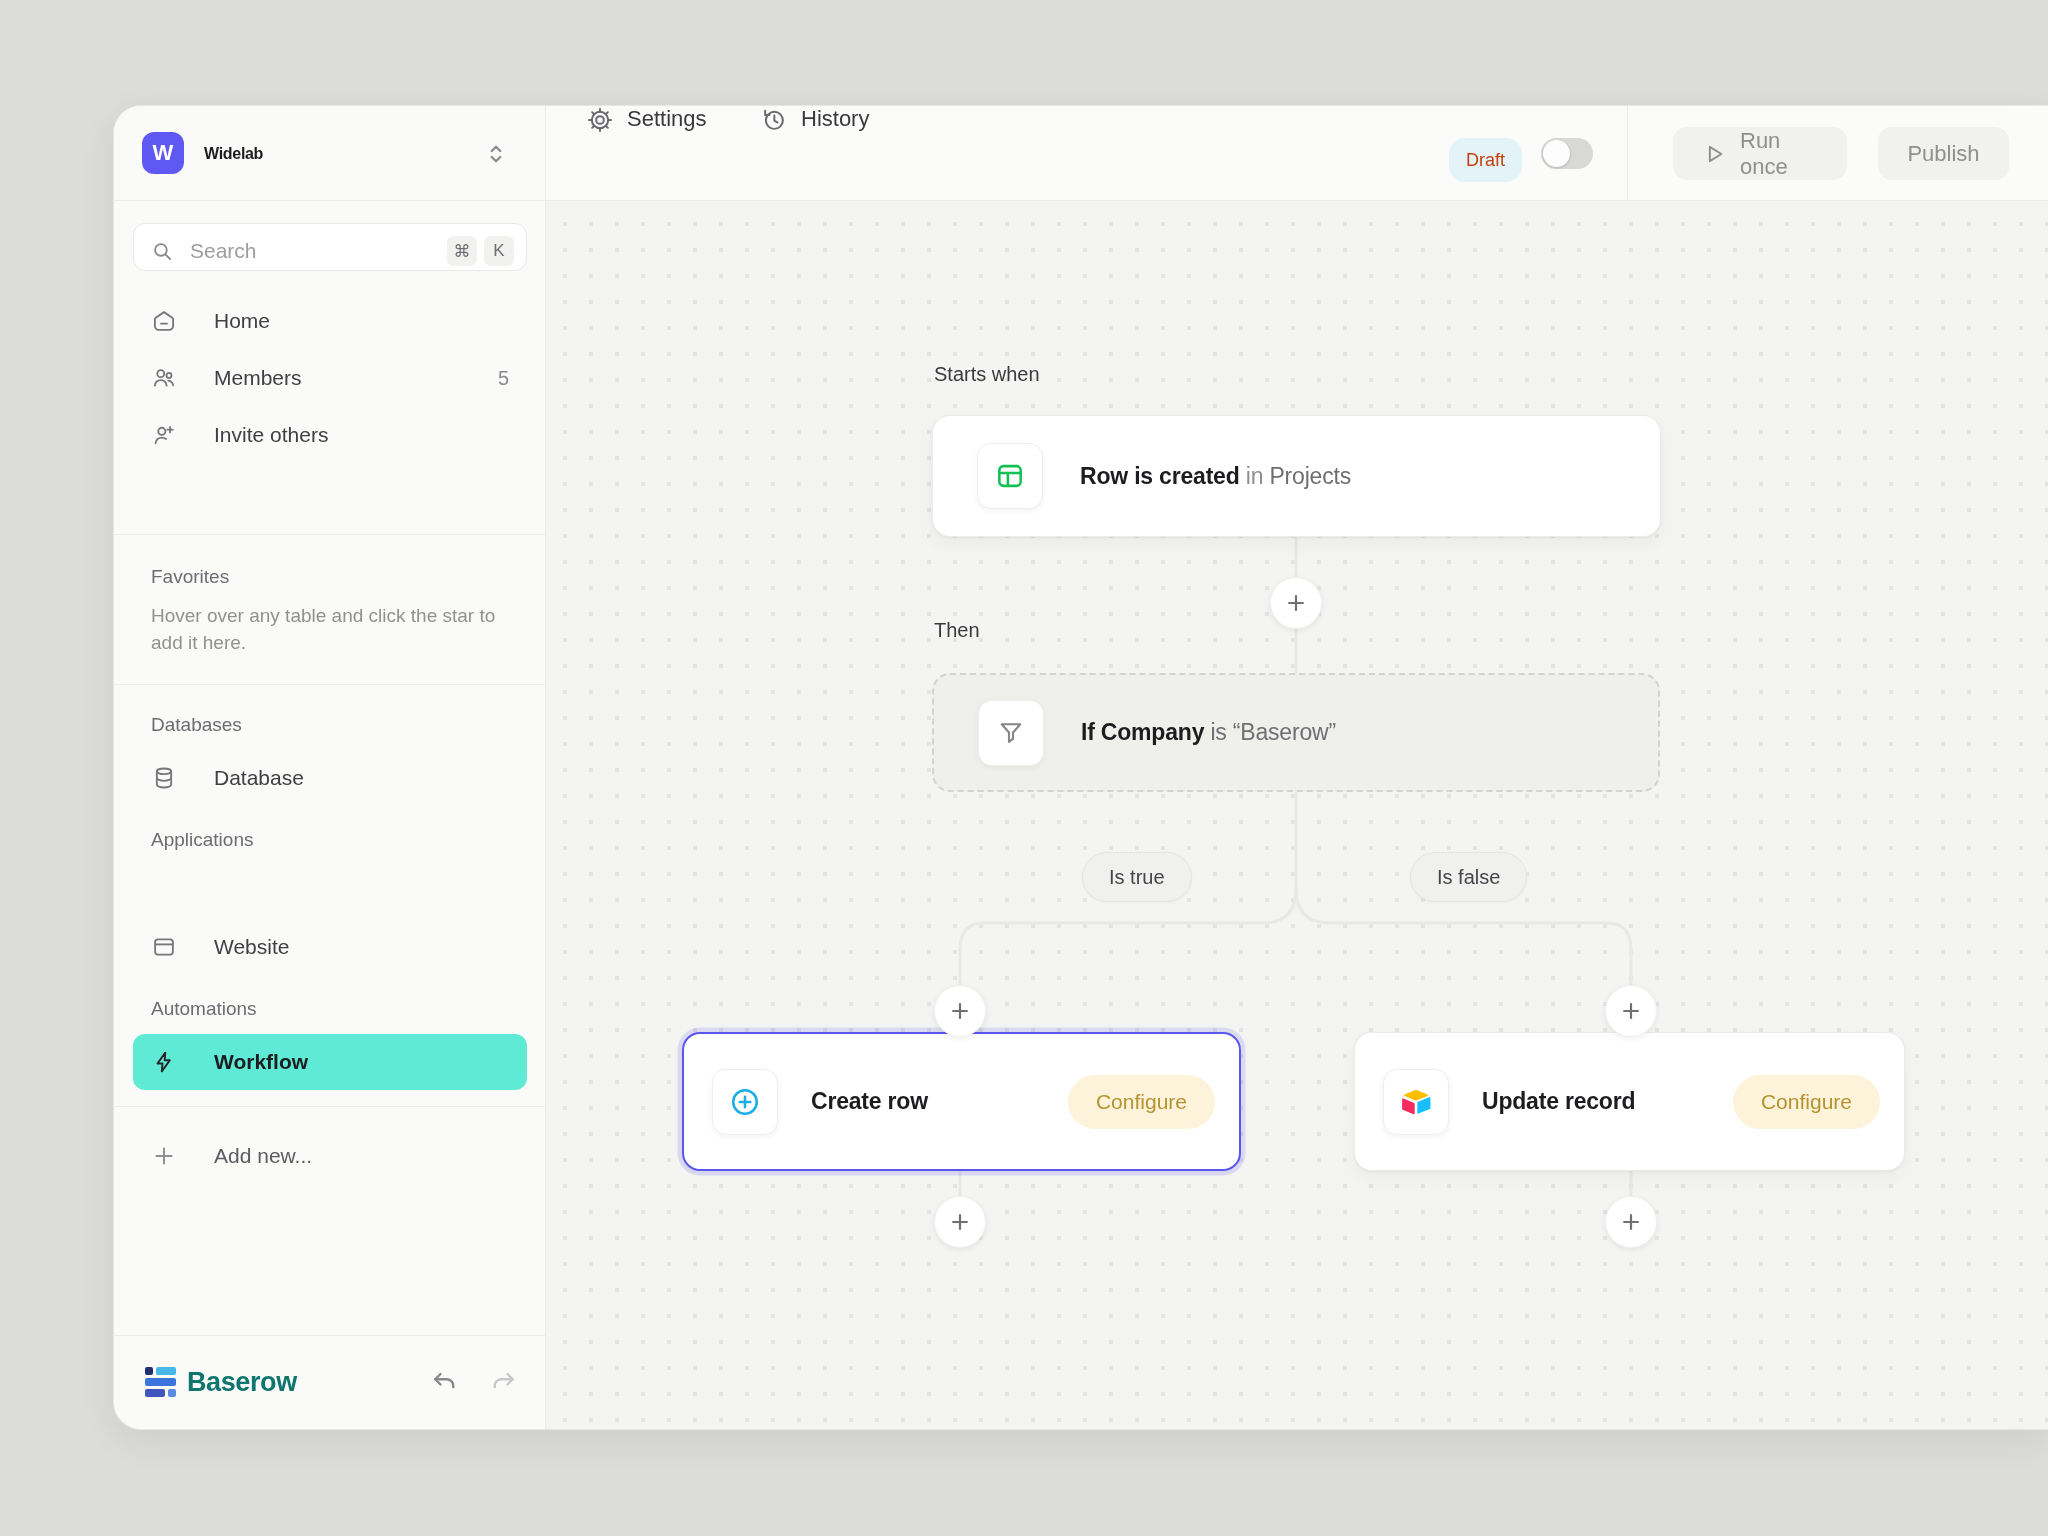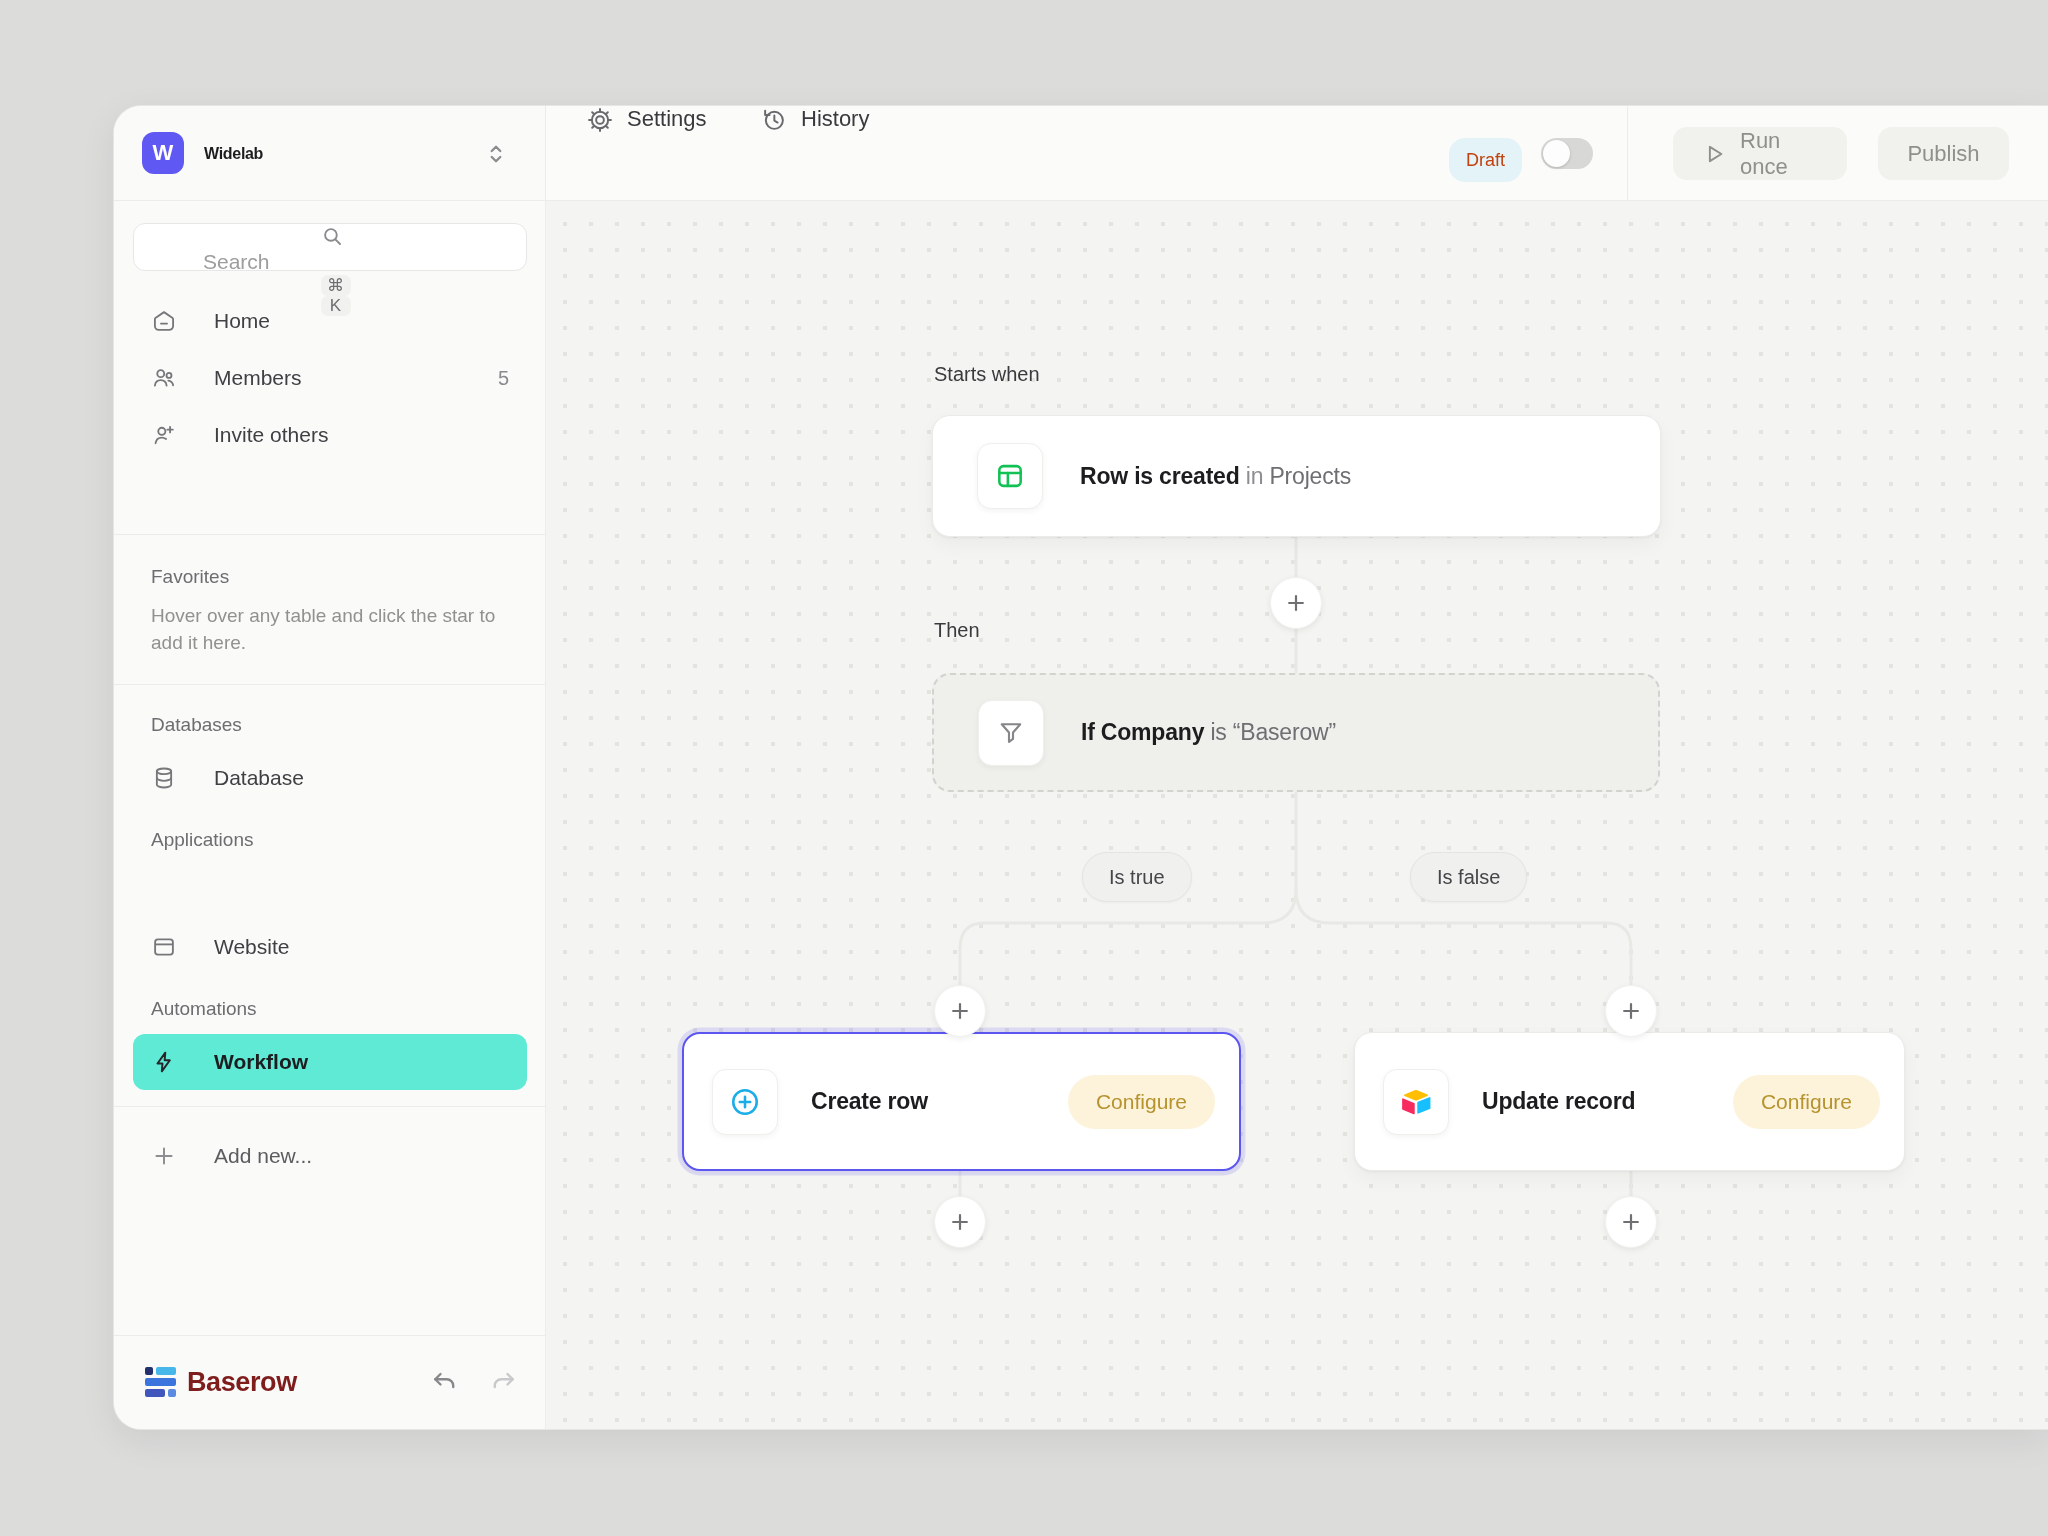--- a/index.html
+++ b/index.html
@@ -11,21 +11,21 @@
   
   .sidebar{position:absolute;left:0;top:0;bottom:0;width:432px;background:#fafaf9;
     border-right:1px solid #ececea;}
   .ws-row{position:absolute;left:0;top:0;width:100%;height:95px;border-bottom:1px solid #ececea;cursor:pointer;}
   .ws-avatar{position:absolute;left:28px;top:26px;width:42px;height:42px;border-radius:12px;
     background:#5f58f2;color:#fff;font-weight:700;font-size:22px;display:flex;align-items:center;justify-content:center;}
   .ws-name{position:absolute;left:90px;top:0;height:95px;display:flex;align-items:center;
     font-size:16px;font-weight:700;color:#1d1d20;letter-spacing:-.3px;}
   .ws-chev{position:absolute;right:34px;top:33px;color:#8d8d91;}
   .searchbox{position:absolute;left:19px;top:117px;width:394px;height:48px;background:#fff;
-    border:1px solid #e7e7e5;border-radius:12px;display:flex;align-items:center;padding:0 12px 0 16px;flex-direction:column;}
+    border:1px solid #e7e7e5;border-radius:12px;display:flex;align-items:center;padding:8px 12px 0 16px;}
   .searchbox input{border:none;outline:none;flex:1;font-size:21px;color:#3f3f44;background:transparent;
     font-family:"Liberation Sans",sans-serif;margin-left:13px;min-width:0;}
   .searchbox input::placeholder{color:#9d9d9b;}
   .key{min-width:30px;height:30px;border-radius:7px;background:#f1f1ef;color:#6f6f73;font-size:17px;
     display:flex;align-items:center;justify-content:center;margin-left:7px;padding:0 6px;}
   .nav-item{position:absolute;left:19px;width:394px;height:56px;border-radius:12px;display:flex;
     align-items:center;padding:0 18px;cursor:pointer;color:#3f3f44;font-size:21px;gap:20px;}
   .nav-item .ic{width:26px;height:26px;color:#77777b;flex:0 0 26px;margin-right:17px;display:flex;}
   .nav-item .count{margin-left:auto;color:#8b8b8f;font-size:20px;}
   .nav-item.active{background:#5eead4;font-weight:700;color:#1d1d20;}
@@ -36,21 +36,21 @@
   .divider{position:absolute;left:0;width:432px;height:1px;background:#ececea;}
   .side-footer{position:absolute;left:0;bottom:0;width:100%;height:93px;}
   .br-logo{position:absolute;left:31px;top:31px;width:31px;height:30px;display:flex;flex-direction:column;justify-content:space-between;}
   .br-row{display:flex;justify-content:space-between;height:8px;}
   .br-row span{border-radius:2px;}
   .sq{width:8px;height:8px;}
   .bar{height:8px;}
   .c-dark{background:#23306b;} .c-light{background:#47b7e9;width:20px;}
   .c-mid{background:#3b74dc;width:31px;} .c-deep{background:#4156bd;width:20px;} .c-blue{background:#5a8ae2;}
   .br-word{position:absolute;left:73px;top:0;height:93px;display:flex;align-items:center;
-    font-size:27px;font-weight:700;color:#7f1d1d;letter-spacing:-.4px;}
+    font-size:27px;font-weight:700;color:#0f766e;letter-spacing:-.4px;}
   .undo-btn,.redo-btn{position:absolute;top:32px;width:30px;height:30px;cursor:pointer;}
   .undo-btn{left:316px;color:#88888c;} .redo-btn{left:374px;color:#c9c9cb;}
   
   .topbar{position:absolute;left:432px;top:0;right:0;height:95px;background:#fbfbfa;border-bottom:1px solid #ececea;}
   .tb-item{position:absolute;top:0;height:95px;display:flex;cursor:pointer;
     font-size:22px;color:#3a3a3e;}
   .tb-item .ic{width:28px;height:28px;color:#6a6a6e;margin-right:13px;display:flex;}
   .draft-pill{position:absolute;left:903px;top:32px;height:44px;padding:0 17px;border-radius:16px;
     background:#e3f3f8;color:#c2410c;font-size:18px;display:flex;align-items:center;}
   .toggle{position:absolute;left:995px;top:32px;width:52px;height:31px;border-radius:16px;background:#d8d8d6;cursor:pointer;}

